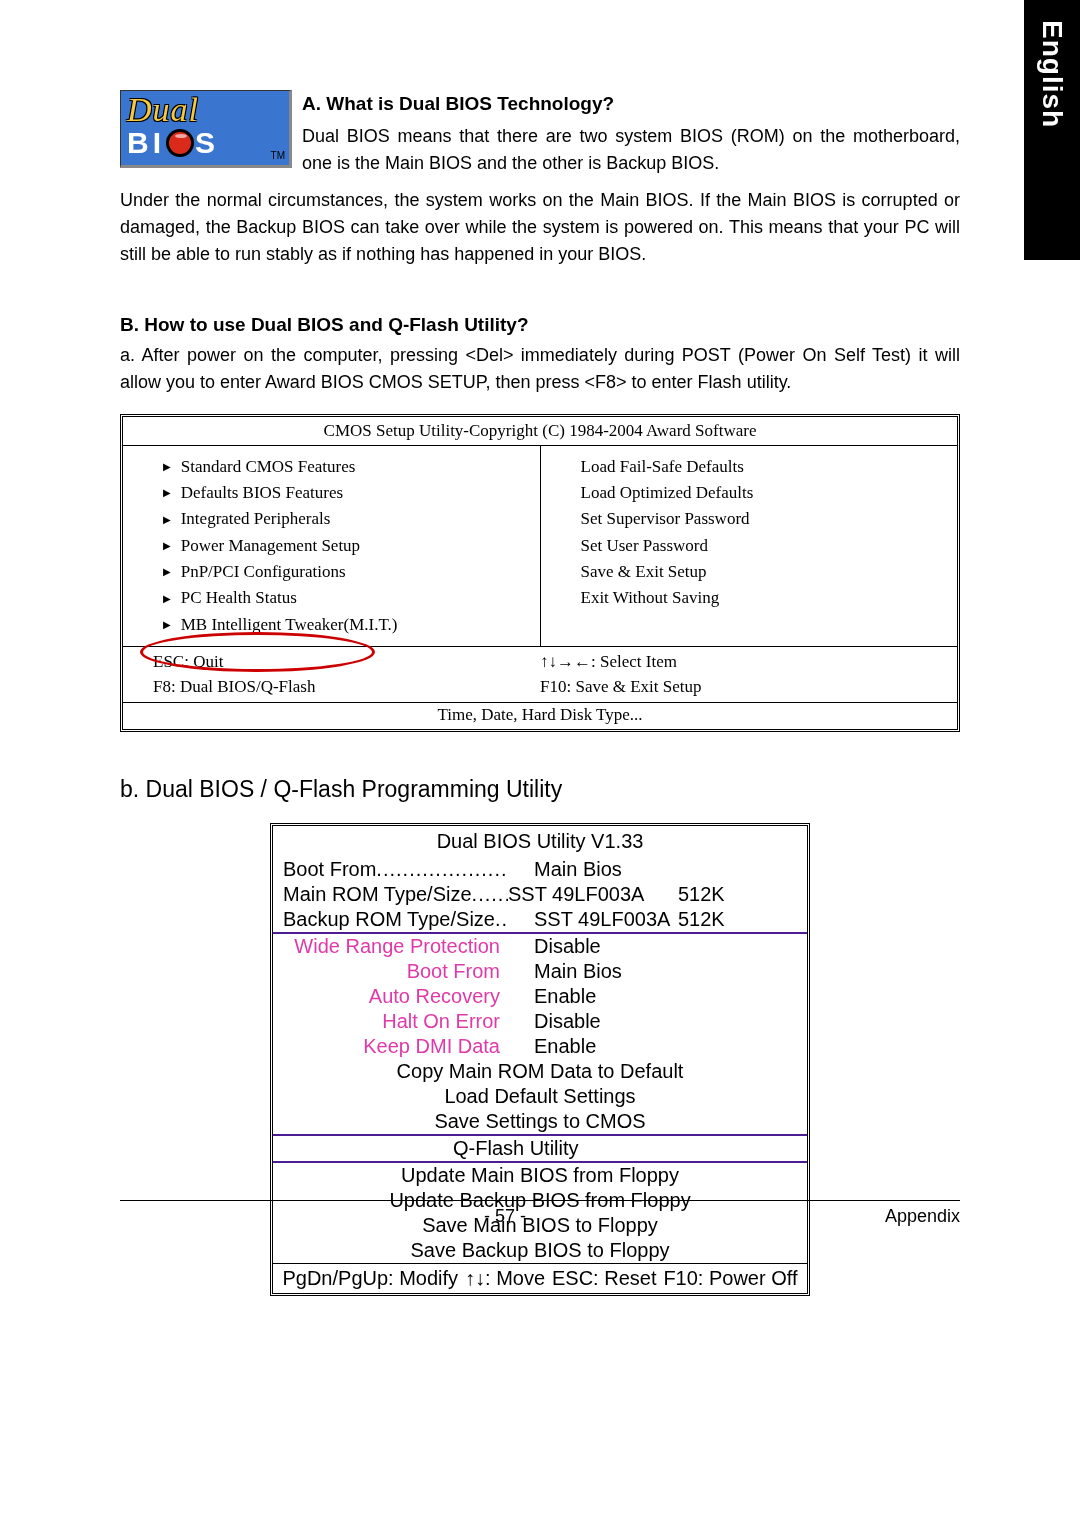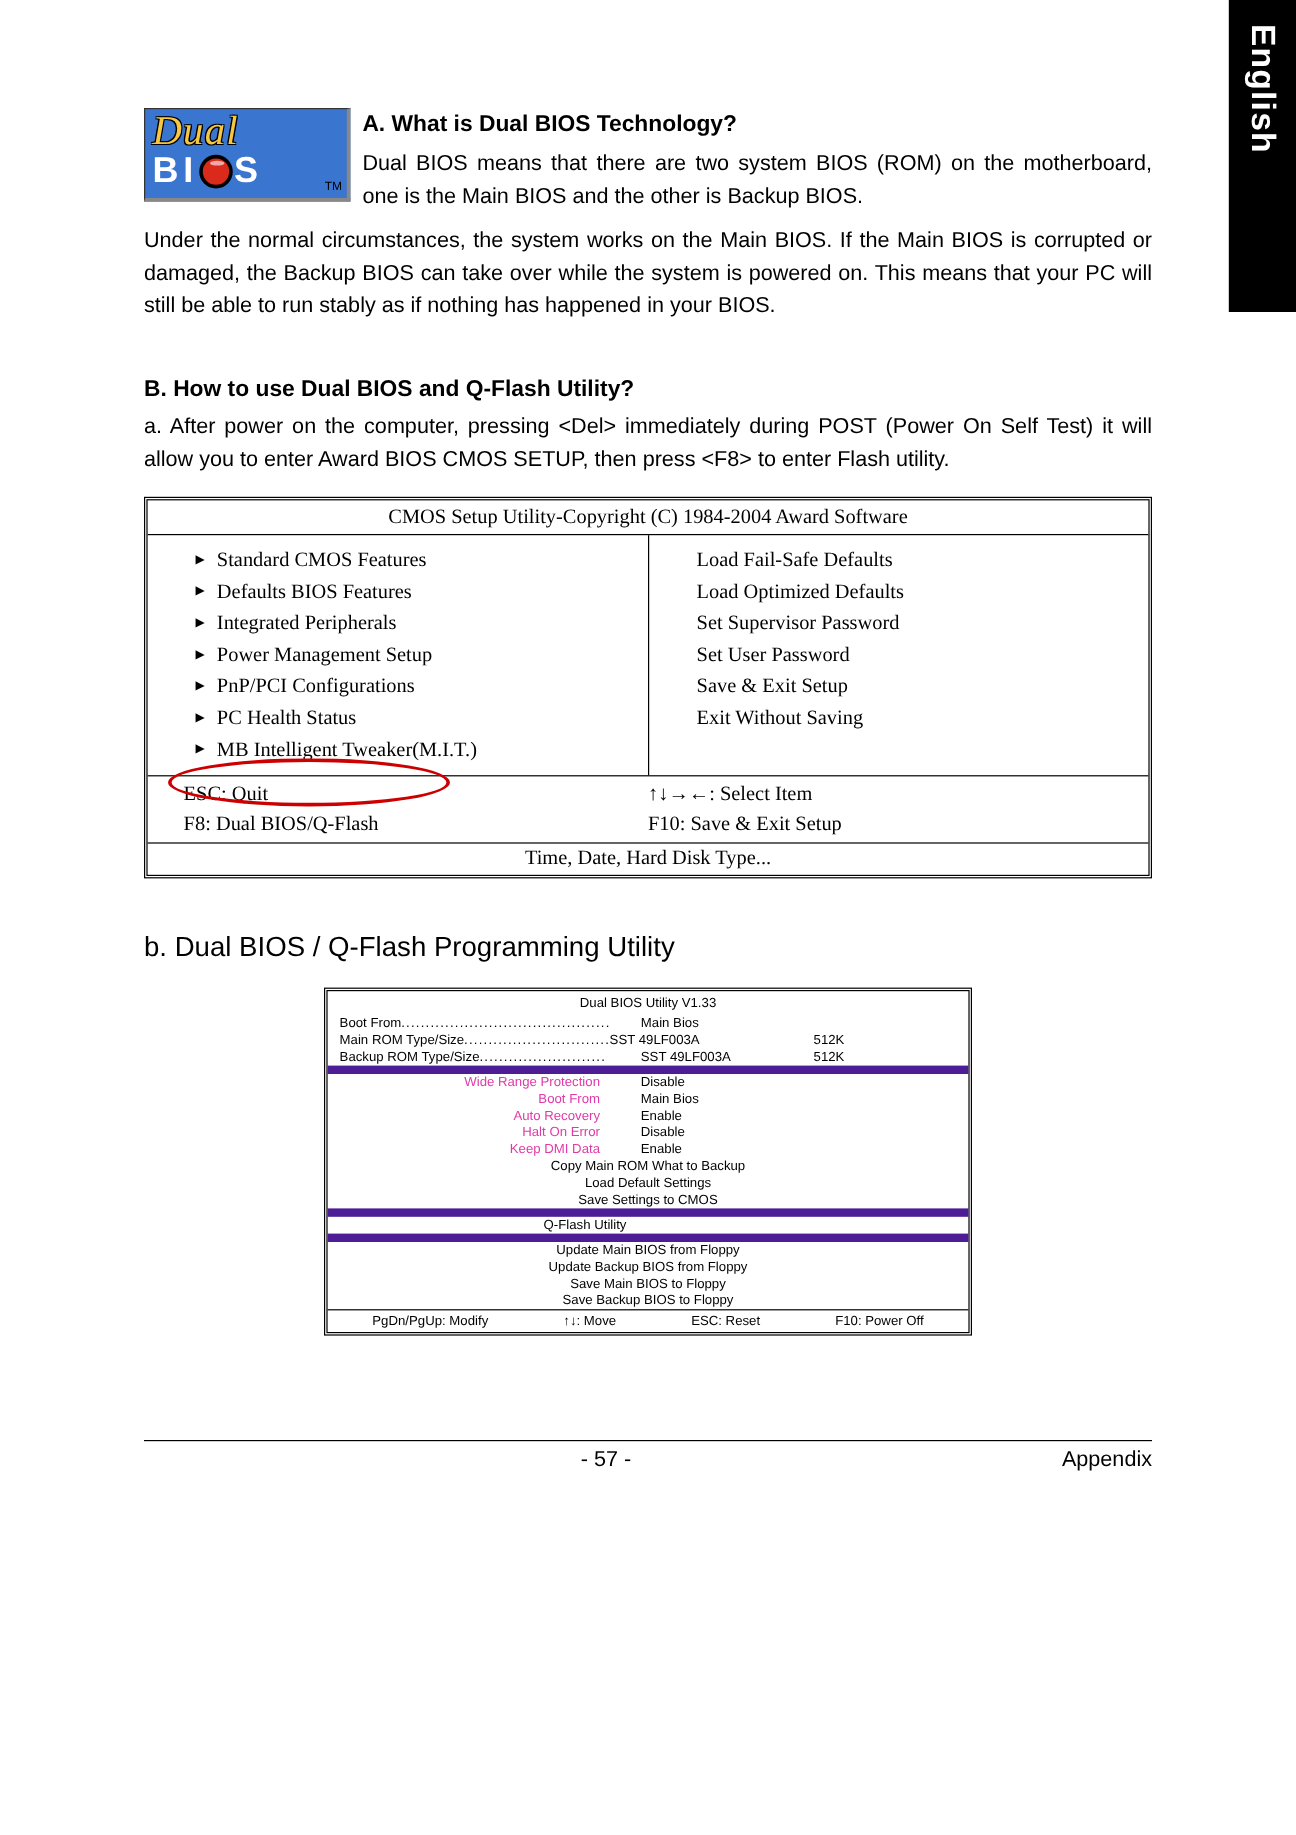--- a/index.html
+++ b/index.html
@@ -136,25 +136,25 @@
   .cmos-wrap { position: relative; }
 
   .step-b { margin-top: 44px; font-size: 23px; }
 
   
   .qflash-outer {
     width: 540px;
     margin: 20px auto 0 auto;
     border: 1px solid #000;
     padding: 1px;
-    font-size: 11px;
+    font-size: 20px;
   }
   .qflash-inner { border: 1px solid #000; }
   .qf-title { text-align: center; padding: 4px 0; }
-  .qf-sec { border-top: 7px solid #4c1d95; }
+  .qf-sec { border-top: 2px solid #4c1d95; }
   .qf-line {
     display: flex;
     padding: 1px 10px;
   }
   .qf-label {
     width: 225px;
     text-align: right;
     padding-right: 8px;
     white-space: nowrap;
     overflow: hidden;
@@ -325,21 +325,21 @@
           <span class="qf-val">Enable</span>
         </div>
         <div class="qf-line">
           <span class="qf-label pink">Halt On Error</span>
           <span class="qf-val">Disable</span>
         </div>
         <div class="qf-line">
           <span class="qf-label pink">Keep DMI Data</span>
           <span class="qf-val">Enable</span>
         </div>
-        <div class="qf-center">Copy Main ROM What to Backup</div>
+        <div class="qf-center">Copy Main ROM Data to Default</div>
         <div class="qf-center">Load Default Settings</div>
         <div class="qf-center">Save Settings to CMOS</div>
       </div>
 
       <div class="qf-sec">
         <div class="qf-center" style="text-align:left; padding-left:180px;">Q-Flash Utility</div>
       </div>
 
       <div class="qf-sec">
         <div class="qf-center">Update Main BIOS from Floppy</div>

